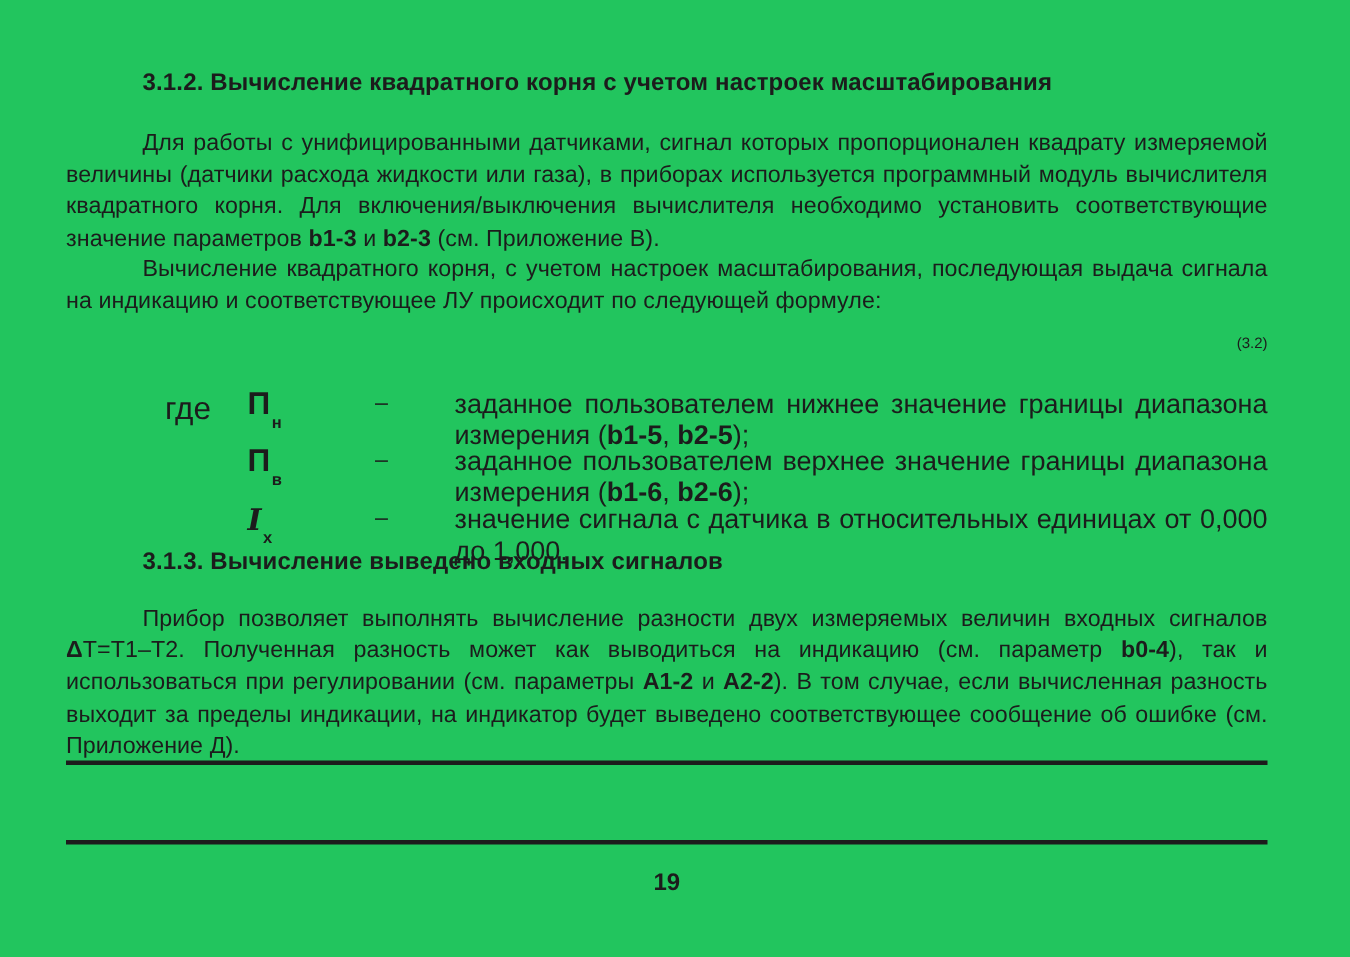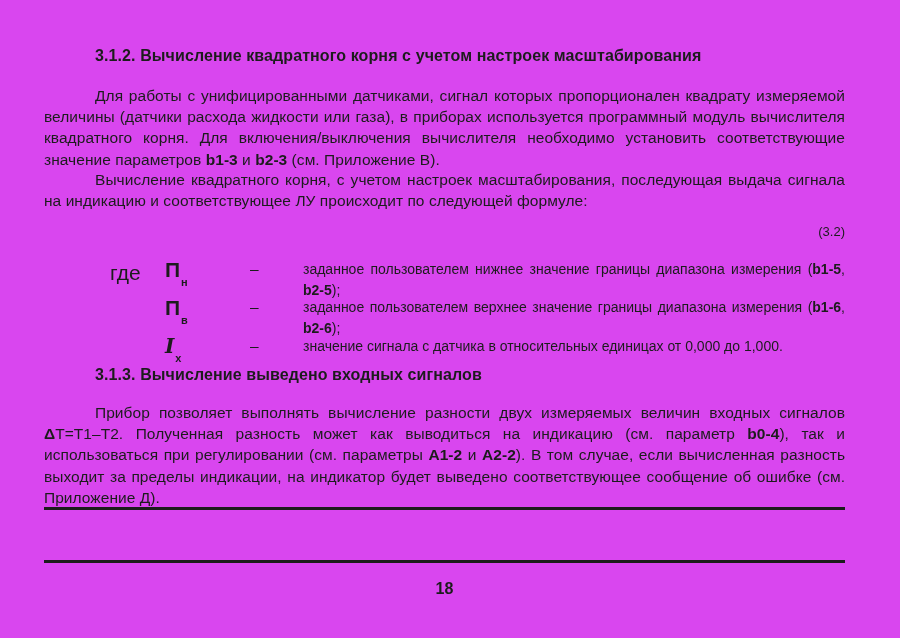--- a/index.html
+++ b/index.html
@@ -1,20 +1,20 @@
 <!DOCTYPE html>
 <html><head>
 <meta charset="utf-8">
 <style>
   html, body { margin: 0; padding: 0; background: #ffffff; }
   .page {
     position: relative;
     width: 900px;
     height: 638px;
-    background: #d946ef;
+    background: #22c55e;
     font-family: "Liberation Sans", sans-serif;
     color: #1c1c1c;
     overflow: hidden;
   }
   .abs { position: absolute; }
   .heading {
     left: 95px;
     font-size: 16px;
     font-weight: 700;
     letter-spacing: 0.1px;
@@ -82,21 +82,21 @@
     font-style: normal;
     position: relative;
     top: 3px;
     font-family: "Liberation Sans", sans-serif;
   }
   .formula .minus { margin: 0 6px; vertical-align: 1px; }
   .formula-number {
     position: absolute;
     right: 0;
     top: 11px;
-    font-size: 13px;
+    font-size: 10px;
   }
 
   
   .where-label { left: 110px; top: 261px; font-size: 21px; }
   .def-row { left: 44px; width: 801px; }
   .def-sym {
     position: absolute;
     left: 121px;
     top: 0;
     font-size: 21px;
@@ -118,21 +118,21 @@
   .def-dash {
     position: absolute;
     left: 206px;
     top: 1px;
     font-size: 15.5px;
   }
   .def-text {
     position: absolute;
     left: 259px;
     width: 542px;
-    font-size: 14px;
+    font-size: 18px;
     line-height: 20.6px;
     text-align: justify;
   }
 
   
   .rule {
     left: 44px;
     width: 801px;
     height: 3px;
     background: #1c1c1c;
@@ -191,15 +191,15 @@
 
   <div class="abs heading" style="top:366px">3.1.3. Вычисление выведено входных сигналов</div>
 
   <div class="abs para indent" style="top:402px"><span>Прибор позволяет выполнять вычисление разности двух измеряемых величин входных сигналов </span><span class="b">Δ</span><span>Т=Т1–Т2. Полученная разность может как выводиться на индикацию (см. параметр </span><span class="b">b0-4</span><span>), так и использоваться при регулировании (см. параметры </span><span class="b">А1-2</span><span> и </span><span class="b">А2-2</span><span>). В том случае, если вычисленная разность выходит за пределы индикации, на индикатор будет выведено соответствующее сообщение об ошибке (см. Приложение Д).</span></div>
 
   <div class="abs rule" style="top:507px"></div>
 
 
   <div class="abs rule" style="top:560px"></div>
 
-  <div class="abs pagenum">18</div>
+  <div class="abs pagenum">19</div>
 
 </div>
 
 </body></html>

